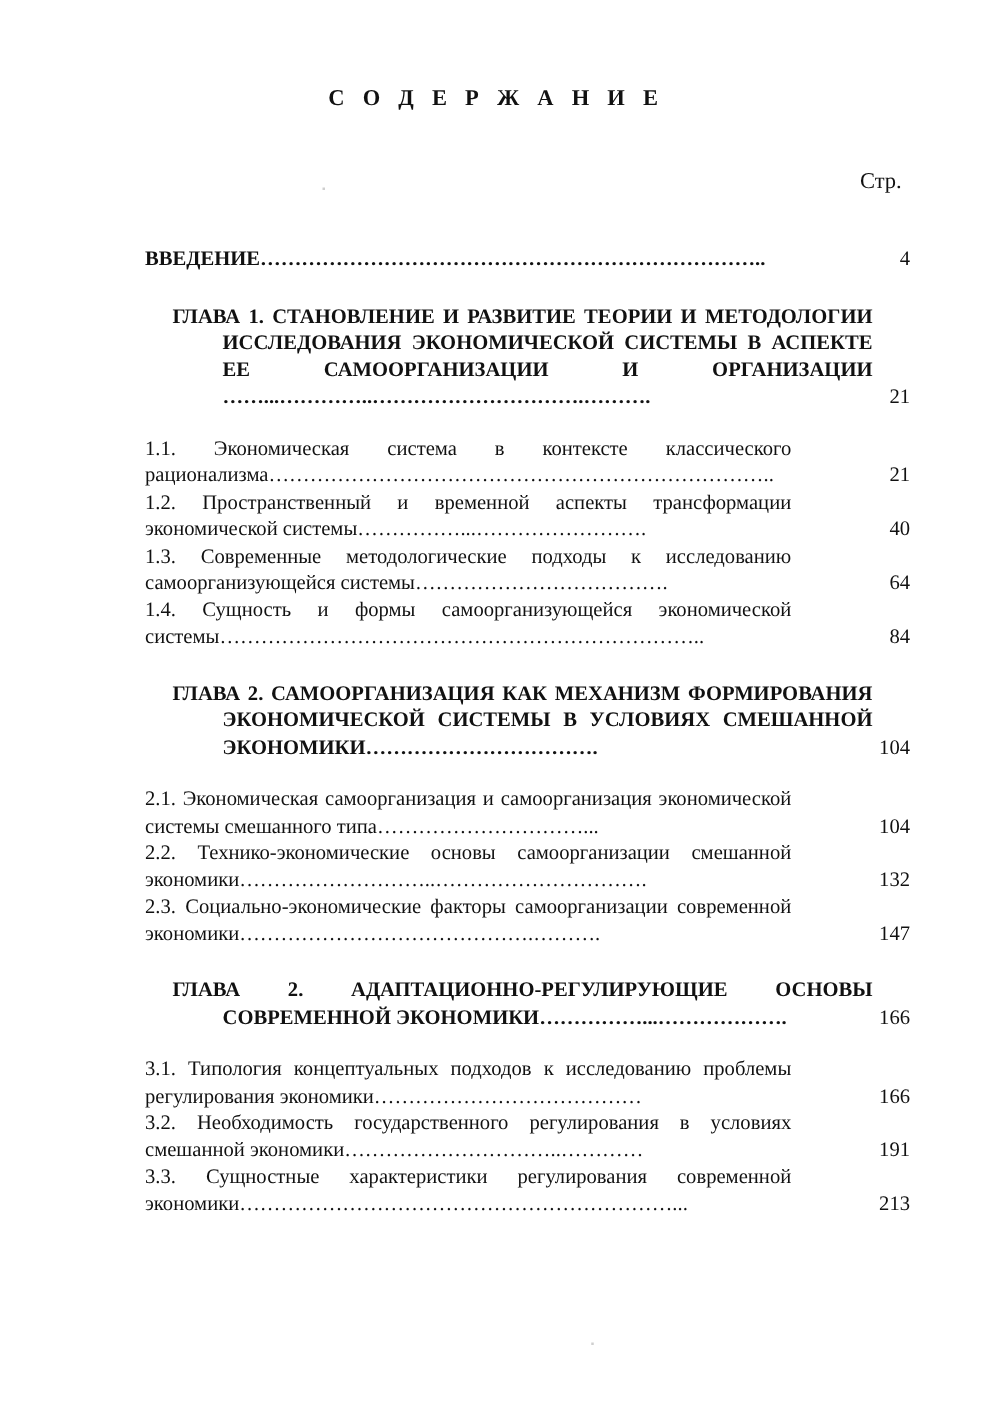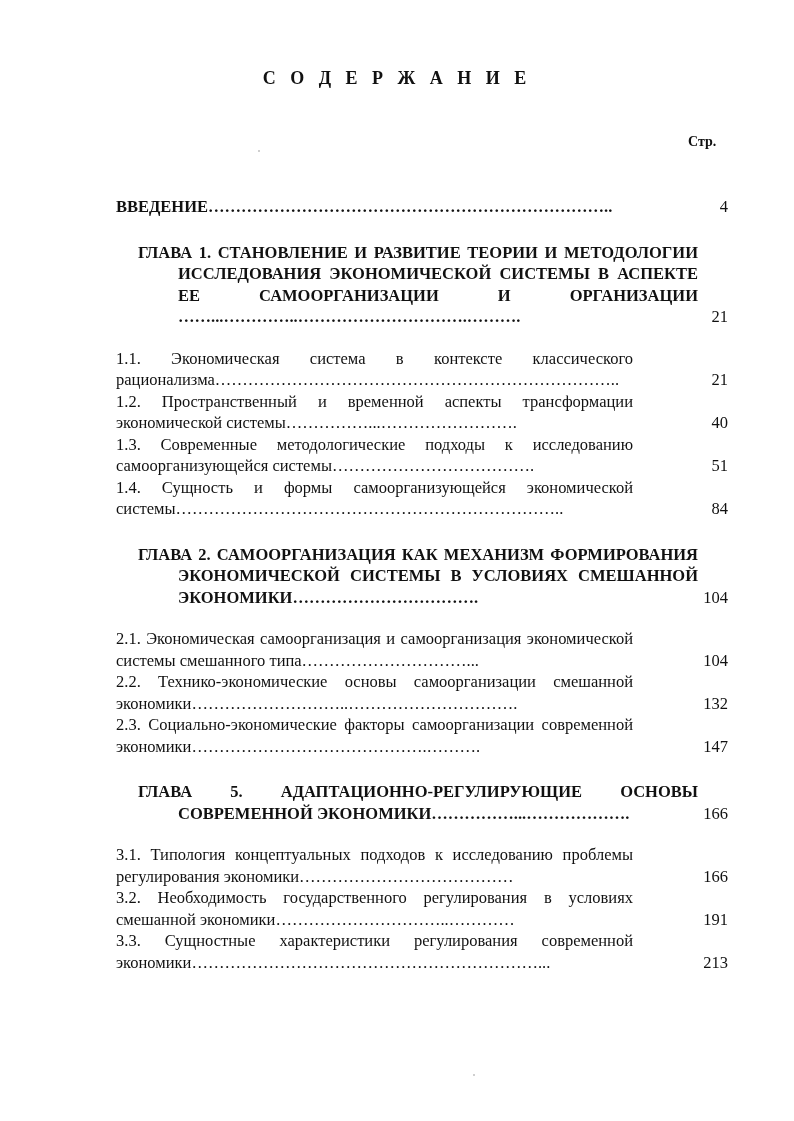--- a/index.html
+++ b/index.html
@@ -23,22 +23,22 @@
       text-align: center;
       font-weight: bold;
       font-size: 18px;
       letter-spacing: 5px;
       box-sizing: border-box;
     }
     .page-col-label {
       position: absolute;
       top: 134px;
       left: 688px;
-      font-weight: bold;
-      font-size: 14px;
+      font-weight: normal;
+      font-size: 18px;
     }
     .toc {
       position: absolute;
       left: 116px;
       top: 196px;
       width: 612px;
       font-size: 16.5px;
       line-height: 21.5px;
     }
     .entry {
@@ -103,21 +103,21 @@
   <div class="entry section">
     <span class="text">1.1. Экономическая система в контексте классического рационализма………………………………………………………………..</span>
     <span class="page">21</span>
   </div>
   <div class="entry section">
     <span class="text">1.2. Пространственный и временной аспекты трансформации экономической системы……………...…………………….</span>
     <span class="page">40</span>
   </div>
   <div class="entry section">
     <span class="text">1.3. Современные методологические подходы к исследованию самоорганизующейся системы……………………………….</span>
-    <span class="page">51</span>
+    <span class="page">64</span>
   </div>
   <div class="entry section">
     <span class="text">1.4. Сущность и формы самоорганизующейся экономической системы……………………………………………………………..</span>
     <span class="page">84</span>
   </div>
 
   <div class="gap-lg"></div>
 
   <div class="entry chapter">
     <span class="text">ГЛАВА 2. САМООРГАНИЗАЦИЯ КАК МЕХАНИЗМ ФОРМИРОВАНИЯ ЭКОНОМИЧЕСКОЙ СИСТЕМЫ В УСЛОВИЯХ СМЕШАННОЙ ЭКОНОМИКИ…………………………….</span>
@@ -133,21 +133,21 @@
     <span class="page">132</span>
   </div>
   <div class="entry section">
     <span class="text">2.3. Социально-экономические факторы самоорганизации современной экономики…………………………………….……….</span>
     <span class="page">147</span>
   </div>
 
   <div class="gap-lg"></div>
 
   <div class="entry chapter">
-    <span class="text">ГЛАВА 5. АДАПТАЦИОННО-РЕГУЛИРУЮЩИЕ ОСНОВЫ СОВРЕМЕННОЙ ЭКОНОМИКИ……………...……………….</span>
+    <span class="text">ГЛАВА 2. АДАПТАЦИОННО-РЕГУЛИРУЮЩИЕ ОСНОВЫ СОВРЕМЕННОЙ ЭКОНОМИКИ……………...……………….</span>
     <span class="page">166</span>
   </div>
   <div class="gap-md"></div>
   <div class="entry section">
     <span class="text">3.1. Типология концептуальных подходов к исследованию проблемы регулирования экономики…………………………………</span>
     <span class="page">166</span>
   </div>
   <div class="entry section">
     <span class="text">3.2. Необходимость государственного регулирования в условиях смешанной экономики…………………………..…………</span>
     <span class="page">191</span>

